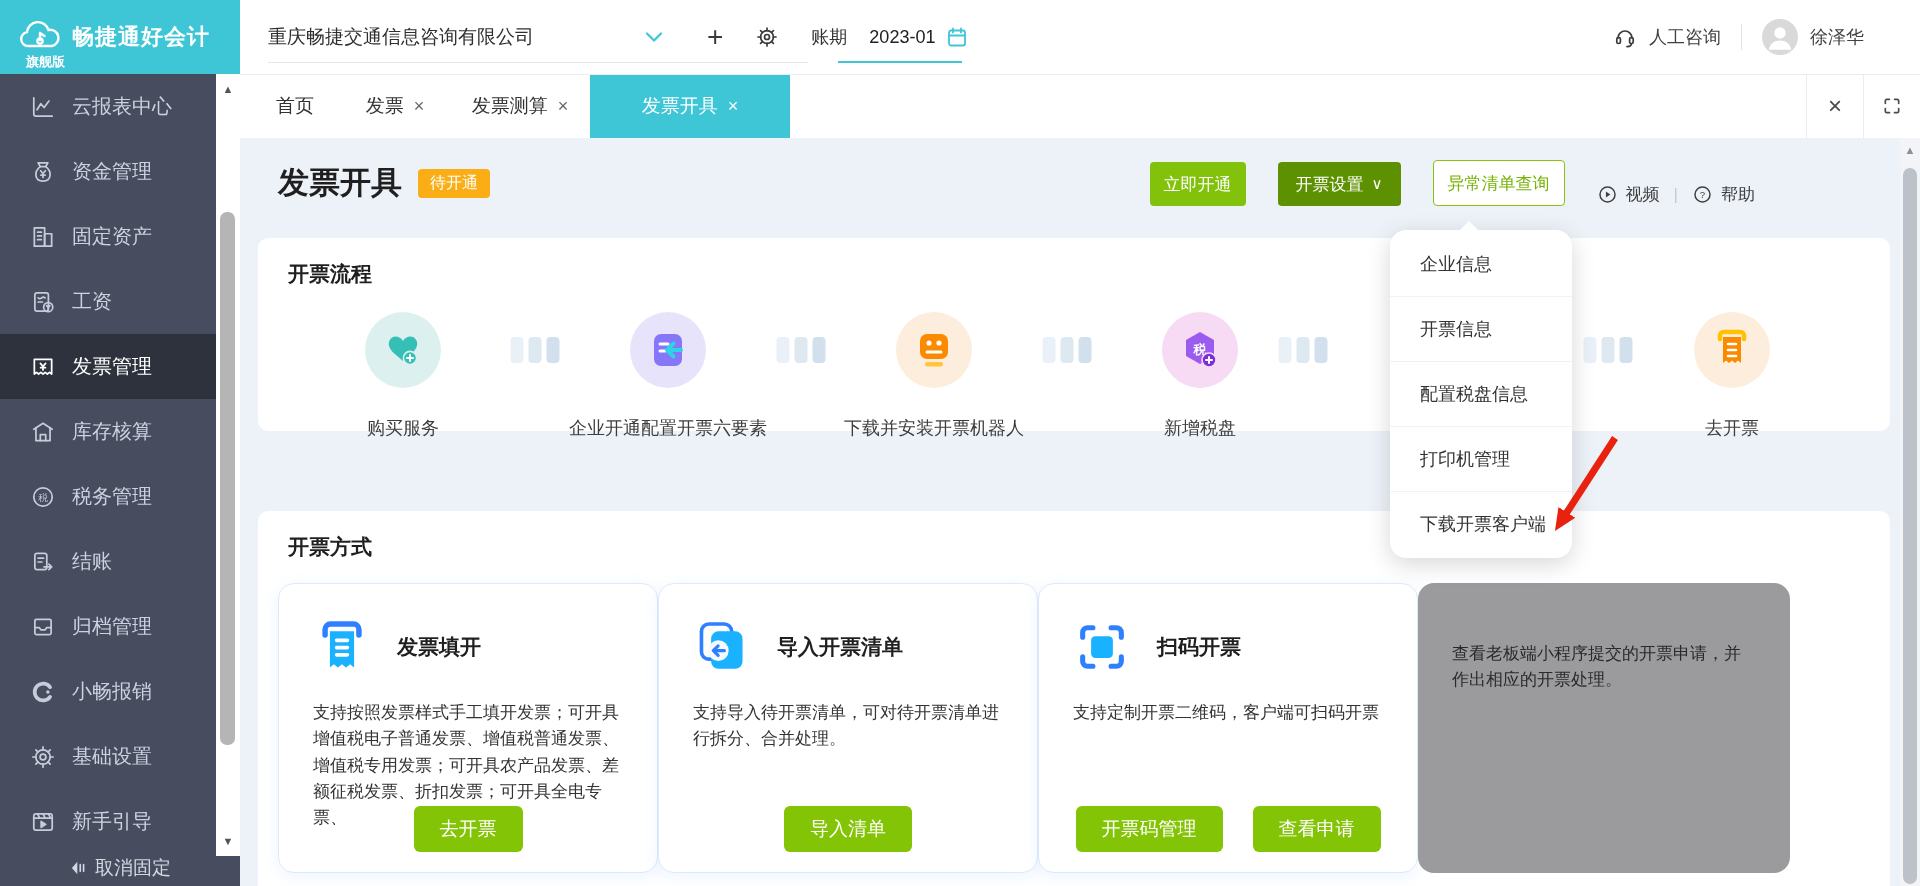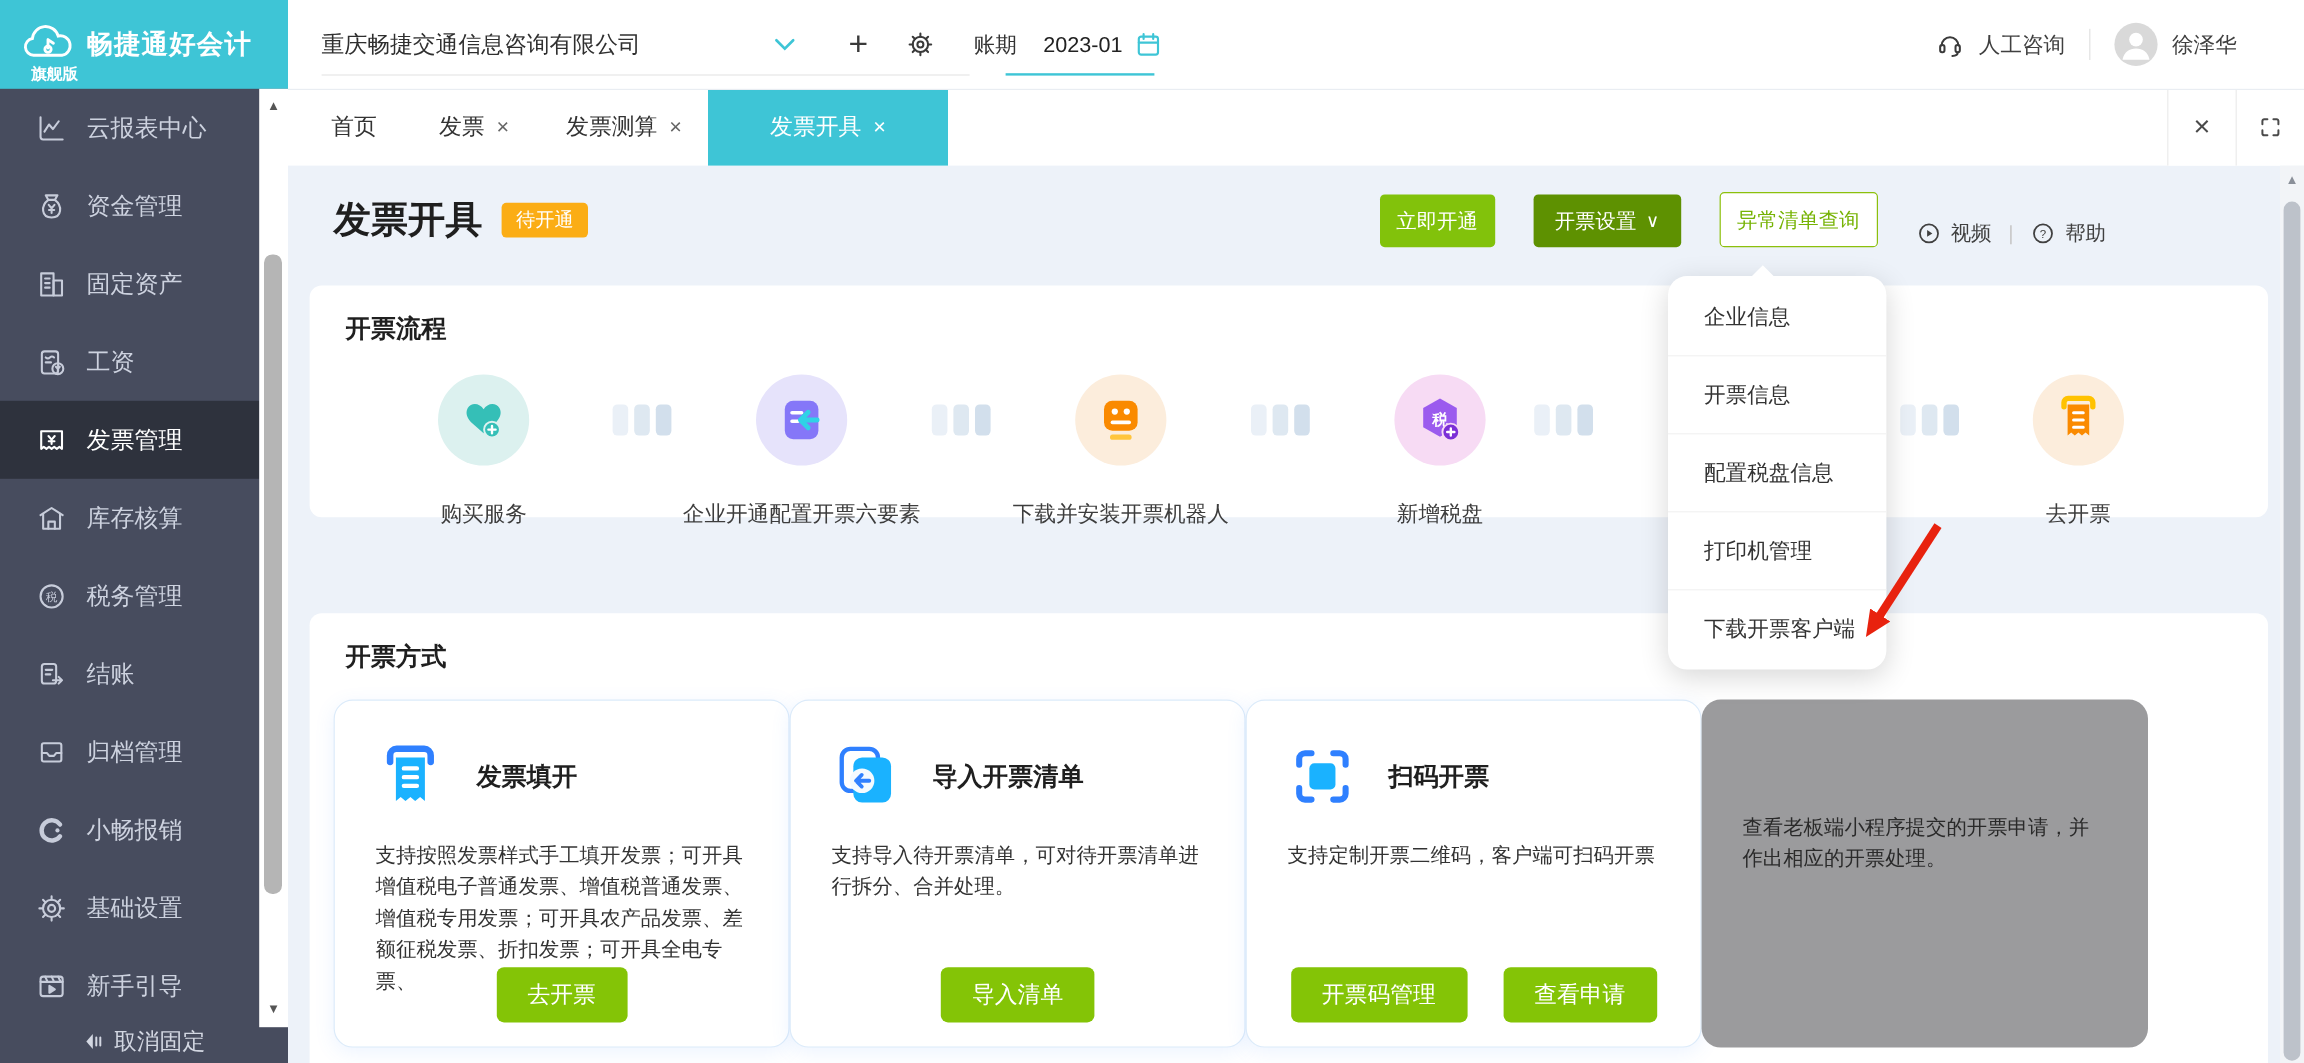--- a/index.html
+++ b/index.html
@@ -70,21 +70,21 @@
   .cards{position:absolute;left:20px;top:72px;display:flex;}
   .card{width:380px;height:290px;background:#fff;border:1px solid #DCEBFA;border-radius:16px;
         box-shadow:0 4px 16px rgba(80,145,255,.10);position:relative;padding:34px 34px 0;box-sizing:border-box}
   .card-head{display:flex;align-items:center;gap:26px}
   .card-title{font-size:21px;font-weight:bold;color:#1F1F1F}
   .card-desc{margin-top:24px;font-size:17px;line-height:1.55;color:#333}
   .card-actions{position:absolute;left:0;right:0;bottom:20px;display:flex;justify-content:center;gap:30px}
   .btn-green{background:#84C406;color:#fff;border:none;height:46px;padding:0 26px;border-radius:6px;font-size:19px;cursor:pointer;font-family:inherit}
   .card.disabled{background:#9B9B9D;border:none;box-shadow:none;width:372px}
   .card.disabled .card-title{color:#161616}
-  .card.disabled .card-desc{color:#2A2A2A;margin-top:60px}
+  .card.disabled .card-desc{color:#2A2A2A;margin-top:24px}
   .watermark{position:absolute;left:50%;top:96px;transform:translateX(-50%);font-size:44px;font-weight:bold;
              color:rgba(255,255,255,.85);letter-spacing:5px;white-space:nowrap}
   
   .dropdown{position:absolute;left:1390px;top:230px;width:182px;background:#fff;border-radius:16px;
             box-shadow:0 6px 24px rgba(0,0,0,.16);z-index:60;padding:2px 0}
   .dropdown:before{content:"";position:absolute;top:-9px;left:70px;border:9px solid transparent;border-top:none;border-bottom:9px solid #fff}
   .dd-item{height:64px;line-height:64px;padding-left:30px;font-size:18px;color:#333;border-bottom:1px solid #F2F2F2;cursor:pointer}
   .dd-item:last-child{border-bottom:none}
   .red-arrow{position:absolute;left:1520px;top:420px;z-index:70;pointer-events:none}
   

